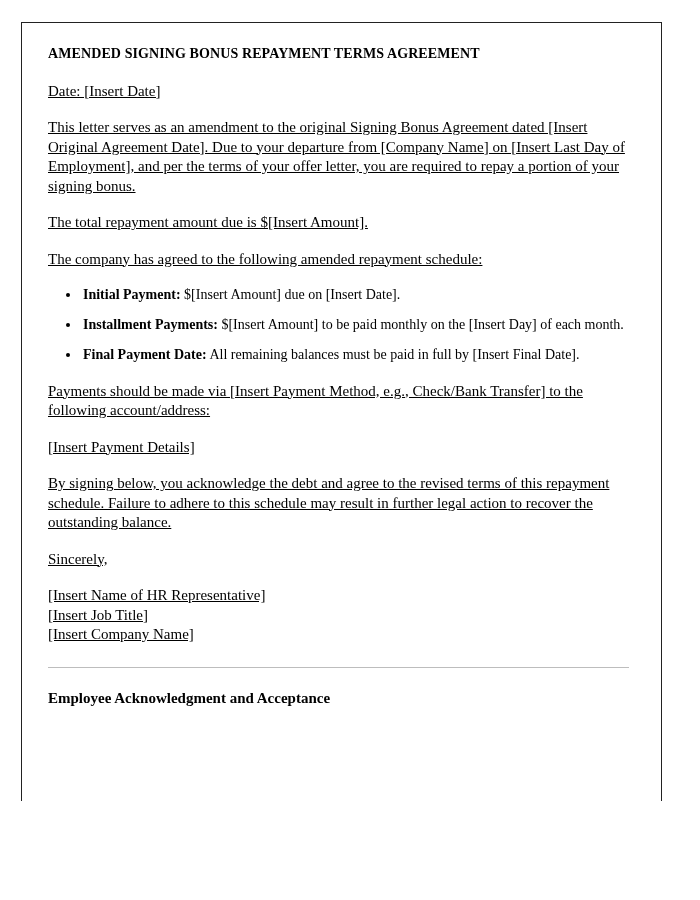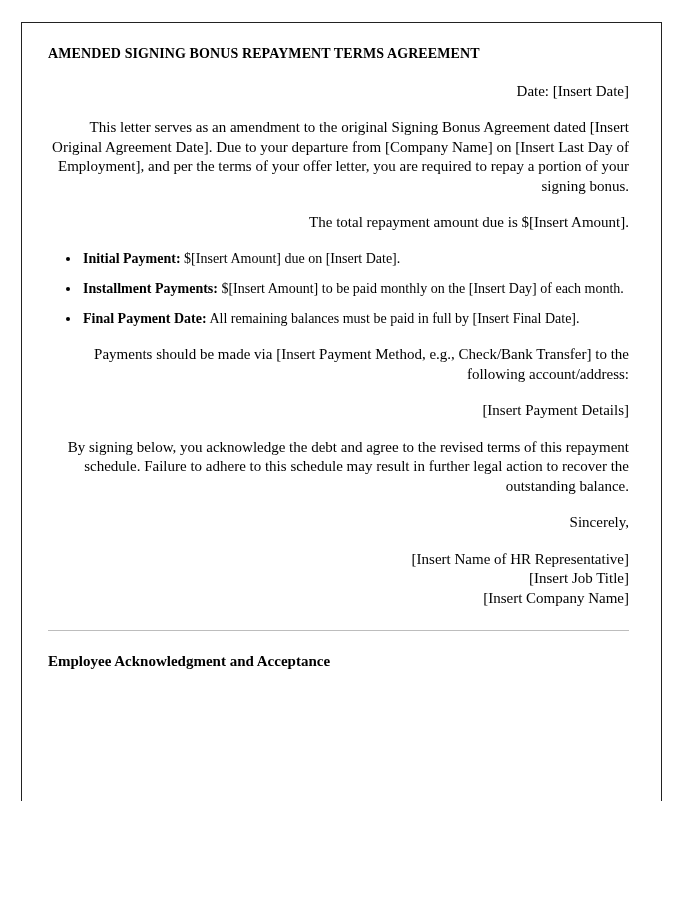--- a/index.html
+++ b/index.html
@@ -40,21 +40,22 @@
     font-weight: bold;
     letter-spacing: 0.1px;
     margin: 0 0 19px 0;
     line-height: 1.25;
   }
 
   p.para {
     font-size: 15px;
     line-height: 1.30;
     margin: 0 0 17px 0;
-    text-align: right;
+    text-align: left;
+    text-decoration: underline;
   }
 
   ul.schedule {
     margin: 0 0 17px 0;
     padding-left: 33px;
     list-style-type: disc;
   }
   ul.schedule li {
     font-size: 14px;
     line-height: 1.30;
@@ -93,20 +94,21 @@
     <h1 class="doc-title">AMENDED SIGNING BONUS REPAYMENT TERMS AGREEMENT</h1>
 
     <p class="para">Date: [Insert Date]</p>
 
 
 
     <p class="para">This letter serves as an amendment to the original Signing Bonus Agreement dated [Insert Original Agreement Date]. Due to your departure from [Company Name] on [Insert Last Day of Employment], and per the terms of your offer letter, you are required to repay a portion of your signing bonus.</p>
 
     <p class="para">The total repayment amount due is $[Insert Amount].</p>
 
+    <p class="para">The company has agreed to the following amended repayment schedule:</p>
 
     <ul class="schedule">
       <li>
         <span class="lbl">Initial Payment:</span><span> $[Insert Amount] due on [Insert Date].</span>
       </li>
       <li>
         <span class="lbl">Installment Payments:</span><span> $[Insert Amount] to be paid monthly on the [Insert Day] of each month.</span>
       </li>
       <li>
         <span class="lbl">Final Payment Date:</span><span> All remaining balances must be paid in full by [Insert Final Date].</span>

